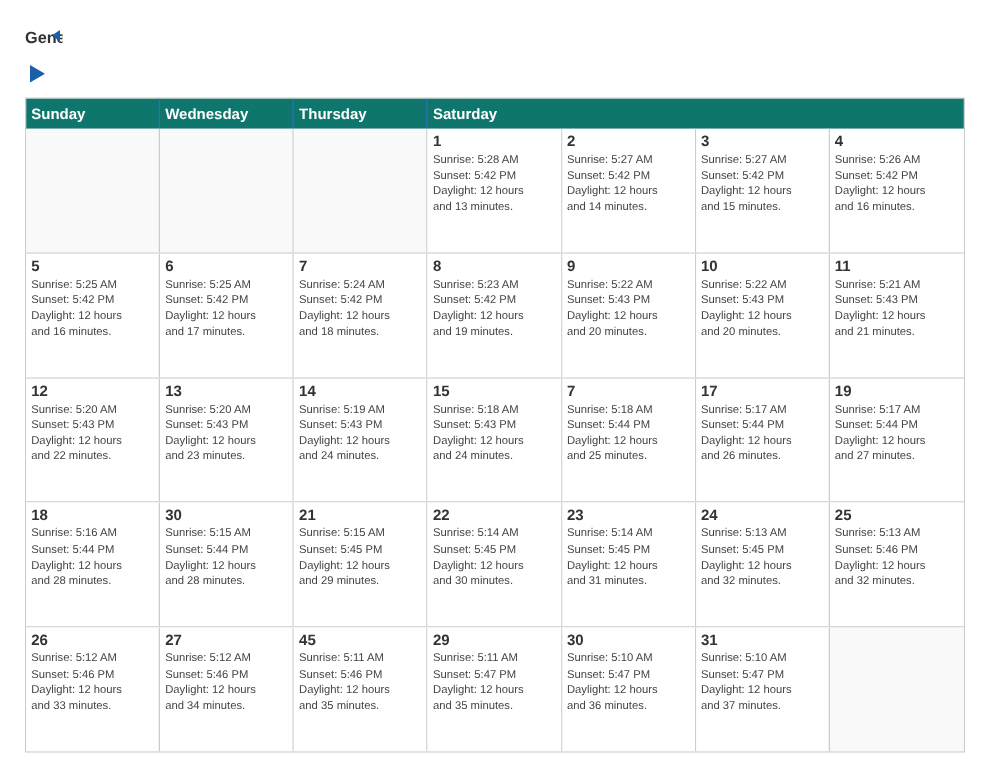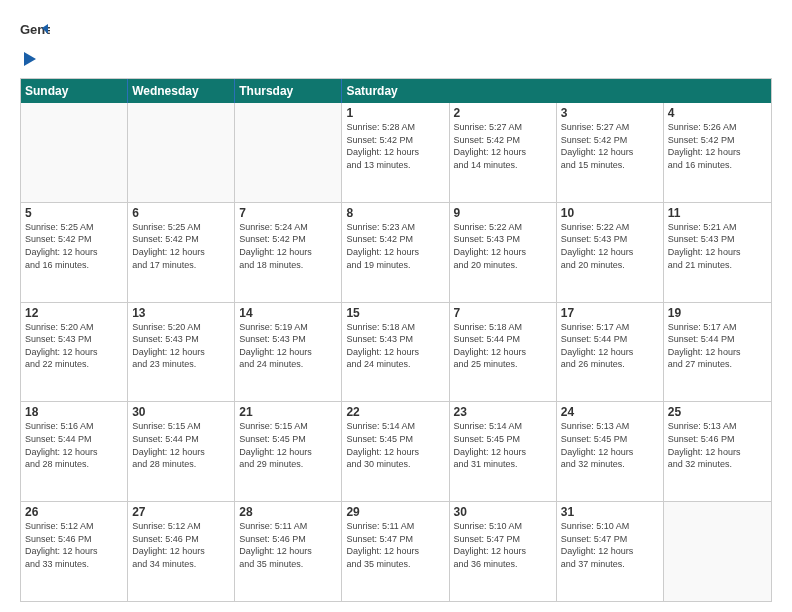--- a/index.html
+++ b/index.html
@@ -338,21 +338,21 @@
 and 33 minutes.</div>
           </div>
           <div class="cal-cell">
             <div class="day-num">27</div>
             <div class="day-info" style="white-space: pre-line;">Sunrise: 5:12 AM
 Sunset: 5:46 PM
 Daylight: 12 hours
 and 34 minutes.</div>
           </div>
           <div class="cal-cell">
-            <div class="day-num">28</div>
+            <div class="day-num">45</div>
             <div class="day-info" style="white-space: pre-line;">Sunrise: 5:11 AM
 Sunset: 5:46 PM
 Daylight: 12 hours
 and 35 minutes.</div>
           </div>
           <div class="cal-cell">
             <div class="day-num">29</div>
             <div class="day-info" style="white-space: pre-line;">Sunrise: 5:11 AM
 Sunset: 5:47 PM
 Daylight: 12 hours

